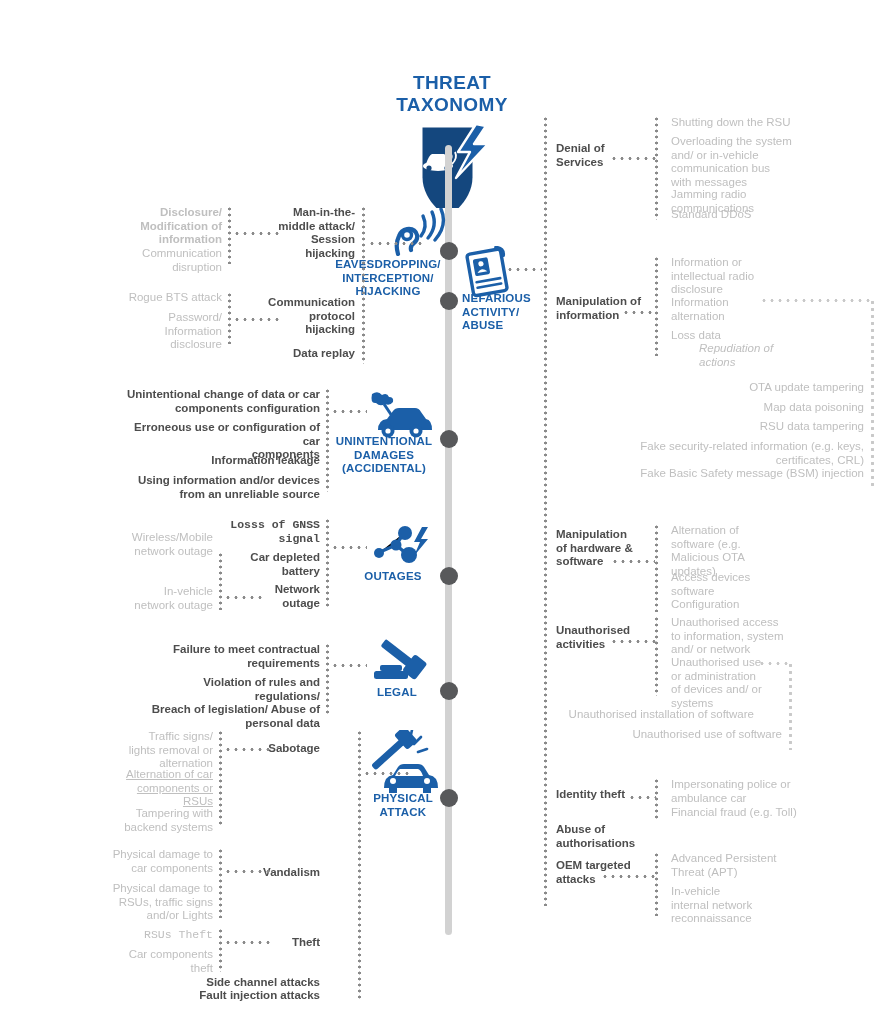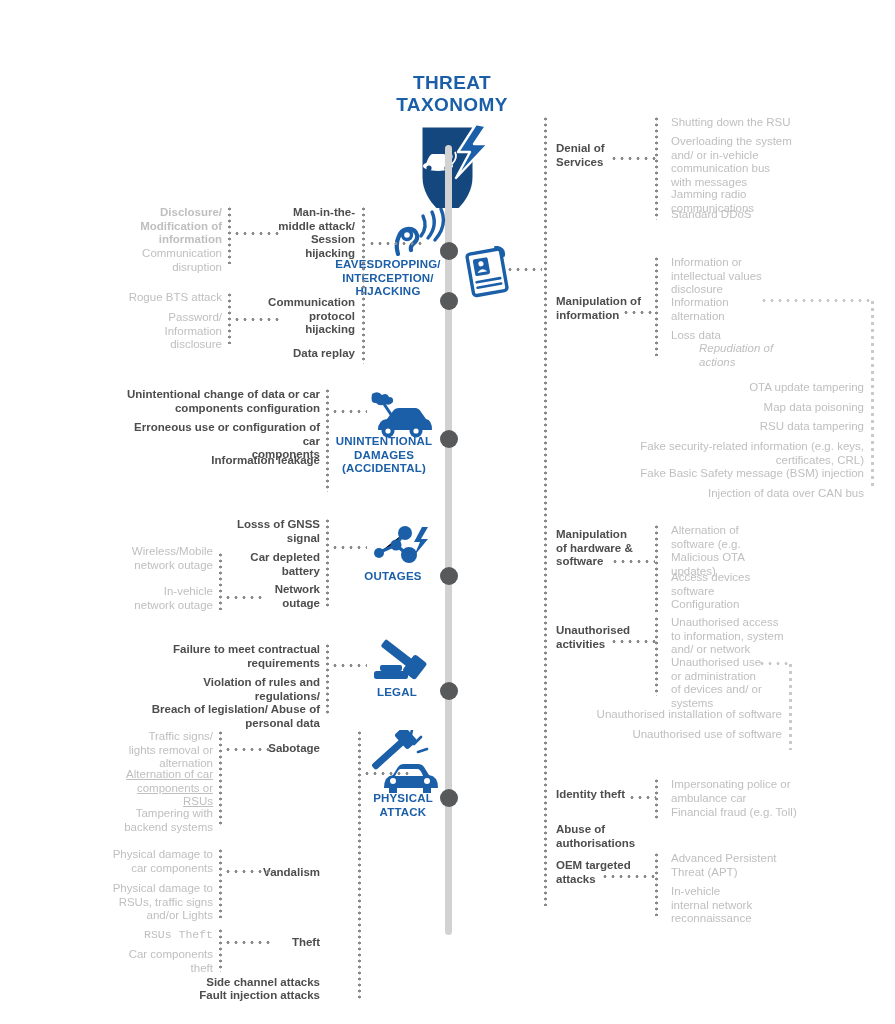--- a/index.html
+++ b/index.html
@@ -121,20 +121,23 @@
         <circle cx="22.5" cy="16.5" r="2.6" fill="#ffffff"></circle>
         <path d="M17.5 25 q5 -6 10 0 z" fill="#ffffff"></path>
         <g stroke="#1B5FA8" stroke-width="2.6" stroke-linecap="round">
           <path d="M15 34 h24"></path>
           <path d="M15 39.5 h24"></path>
         </g>
         <path d="M40 3 q8 2 6 9" fill="none" stroke="#1B5FA8" stroke-width="3.4" stroke-linecap="round"></path>
       </g>
     </svg>
   </div>
+  <div class="cat-label" style="left:462px;top:262px;width:100px;text-align:left;">NEFARIOUS
+ACTIVITY/
+ABUSE</div>
 
   <div class="cat-icon" style="left:362px;top:360px;width:70px;height:50px;">
     <svg width="70" height="50" viewBox="0 0 70 50">
       <path d="M10 4 q6 -4 10 1 q5 -3 7 2 q5 0 4 5 q-3 4 -8 2 q-5 3 -9 -1 q-6 1 -4 -9 z" fill="#1B5FA8"></path>
       <path d="M22 14 l8 12" stroke="#1B5FA8" stroke-width="3" fill="none"></path>
       <path d="M16 40 q0 -10 9 -11 l6 -8 q2 -3 6 -3 h16 q4 0 6 4 l5 7 q6 1 6 11 z" fill="#1B5FA8"></path>
       <circle cx="26" cy="41" r="6.5" fill="#1B5FA8"></circle>
       <circle cx="54" cy="41" r="6.5" fill="#1B5FA8"></circle>
       <circle cx="26" cy="41" r="2.6" fill="#ffffff"></circle>
       <circle cx="54" cy="41" r="2.6" fill="#ffffff"></circle>
@@ -219,32 +222,34 @@
 
   <div class="t mid ra" style="left:215px;top:317px;width:140px;">Data replay</div>
 
   <div class="dv tight" style="left:326px;top:358px;height:104px;"></div>
   <div class="dh" style="left:331px;top:380px;width:36px;"></div>
   <div class="t mid ra" style="left:120px;top:358px;width:200px;">Unintentional change of data or car
 components configuration</div>
   <div class="t mid ra" style="left:120px;top:391px;width:200px;">Erroneous use or configuration of car
 components</div>
   <div class="t mid ra" style="left:120px;top:424px;width:200px;">Information leakage</div>
+  <div class="t mid ra" style="left:120px;top:444px;width:200px;">Using information and/or devices
+from an unreliable source</div>
 
   <div class="dv tight" style="left:326px;top:488px;height:90px;"></div>
   <div class="dh" style="left:331px;top:516px;width:36px;"></div>
-  <div class="t mid ra" style="left:200px;top:488px;width:120px;">Losss of GNSS
+  <div class="t mid ra" style="left:200px;top:488px;width:120px;font-family:Liberation Mono, monospace;">Losss of GNSS
 signal</div>
   <div class="t mid ra" style="left:200px;top:521px;width:120px;">Car depleted
 battery</div>
   <div class="t mid ra" style="left:200px;top:553px;width:120px;">Network
 outage</div>
   <div class="dv tight" style="left:219px;top:522px;height:58px;"></div>
   <div class="dh" style="left:224px;top:566px;width:42px;"></div>
-  <div class="t leaf ra" style="left:95px;top:515px;width:118px;">Wireless/Mobile
+  <div class="t leaf ra" style="left:95px;top:501px;width:118px;">Wireless/Mobile
 network outage</div>
   <div class="t leaf ra" style="left:95px;top:555px;width:118px;">In-vehicle
 network outage</div>
 
   <div class="dv tight" style="left:326px;top:613px;height:72px;"></div>
   <div class="dh" style="left:331px;top:634px;width:36px;"></div>
   <div class="t mid ra" style="left:150px;top:646px;width:170px;">Violation of rules and regulations/
 Breach of legislation/ Abuse of
 personal data</div>
   <div class="t mid ra" style="left:150px;top:613px;width:170px;">Failure to meet contractual
@@ -299,37 +304,36 @@
 communications</div>
   <div class="t leaf la" style="left:671px;top:178px;width:210px;">Standard DDoS</div>
 
   <div class="dh" style="left:506px;top:238px;width:36px;"></div>
 
   <div class="t mid la" style="left:556px;top:265px;width:120px;">Manipulation of
 information</div>
   <div class="dh" style="left:622px;top:281px;width:34px;"></div>
   <div class="dv tight" style="left:655px;top:226px;height:100px;"></div>
   <div class="t leaf la" style="left:671px;top:226px;width:210px;">Information or
-intellectual values
+intellectual radio
 disclosure</div>
   <div class="t leaf la" style="left:671px;top:266px;width:130px;">Information
 alternation</div>
   <div class="t leaf la" style="left:671px;top:299px;width:210px;">Loss data</div>
   <div class="t leaf la" style="left:699px;top:312px;width:210px;font-style:italic;">Repudiation of
 actions</div>
 
   <div class="dh light" style="left:760px;top:269px;width:112px;"></div>
   <div class="dv light" style="left:871px;top:269px;height:190px;"></div>
   <div class="t leaf ra" style="left:550px;top:351px;width:314px;">OTA update tampering</div>
   <div class="t leaf ra" style="left:550px;top:371px;width:314px;">Map data poisoning</div>
   <div class="t leaf ra" style="left:550px;top:390px;width:314px;">RSU data tampering</div>
   <div class="t leaf ra" style="left:550px;top:437px;width:314px;">Fake Basic Safety message (BSM) injection</div>
   <div class="t leaf ra" style="left:550px;top:410px;width:314px;">Fake security-related information (e.g. keys,
 certificates, CRL)</div>
-  <div class="t leaf ra" style="left:550px;top:457px;width:314px;">Injection of data over CAN bus</div>
 
   <div class="t mid la" style="left:556px;top:498px;width:120px;">Manipulation
 of hardware &amp;
 software</div>
   <div class="dh" style="left:611px;top:530px;width:44px;"></div>
   <div class="dv tight" style="left:655px;top:494px;height:88px;"></div>
   <div class="t leaf la" style="left:671px;top:494px;width:210px;">Alternation of
 software (e.g.
 Malicious OTA
 updates)</div>
@@ -344,21 +348,21 @@
   <div class="t leaf la" style="left:671px;top:586px;width:210px;">Unauthorised access
 to information, system
 and/ or network</div>
   <div class="t leaf la" style="left:671px;top:626px;width:140px;">Unauthorised use
 or administration
 of devices and/ or
 systems</div>
 
   <div class="dh light" style="left:758px;top:632px;width:32px;"></div>
   <div class="dv light" style="left:789px;top:632px;height:88px;"></div>
-  <div class="t leaf ra" style="left:550px;top:678px;width:232px;">Unauthorised installation of software</div>
+  <div class="t leaf ra" style="left:522px;top:678px;width:232px;">Unauthorised installation of software</div>
   <div class="t leaf ra" style="left:550px;top:698px;width:232px;">Unauthorised use of software</div>
 
   <div class="t mid la" style="left:556px;top:758px;width:120px;">Identity theft</div>
   <div class="dh" style="left:628px;top:766px;width:28px;"></div>
   <div class="dv tight" style="left:655px;top:748px;height:42px;"></div>
   <div class="t leaf la" style="left:671px;top:748px;width:210px;">Impersonating police or
 ambulance car</div>
   <div class="t leaf la" style="left:671px;top:776px;width:210px;">Financial fraud (e.g. Toll)</div>
 
   <div class="t mid la" style="left:556px;top:793px;width:120px;">Abuse of

